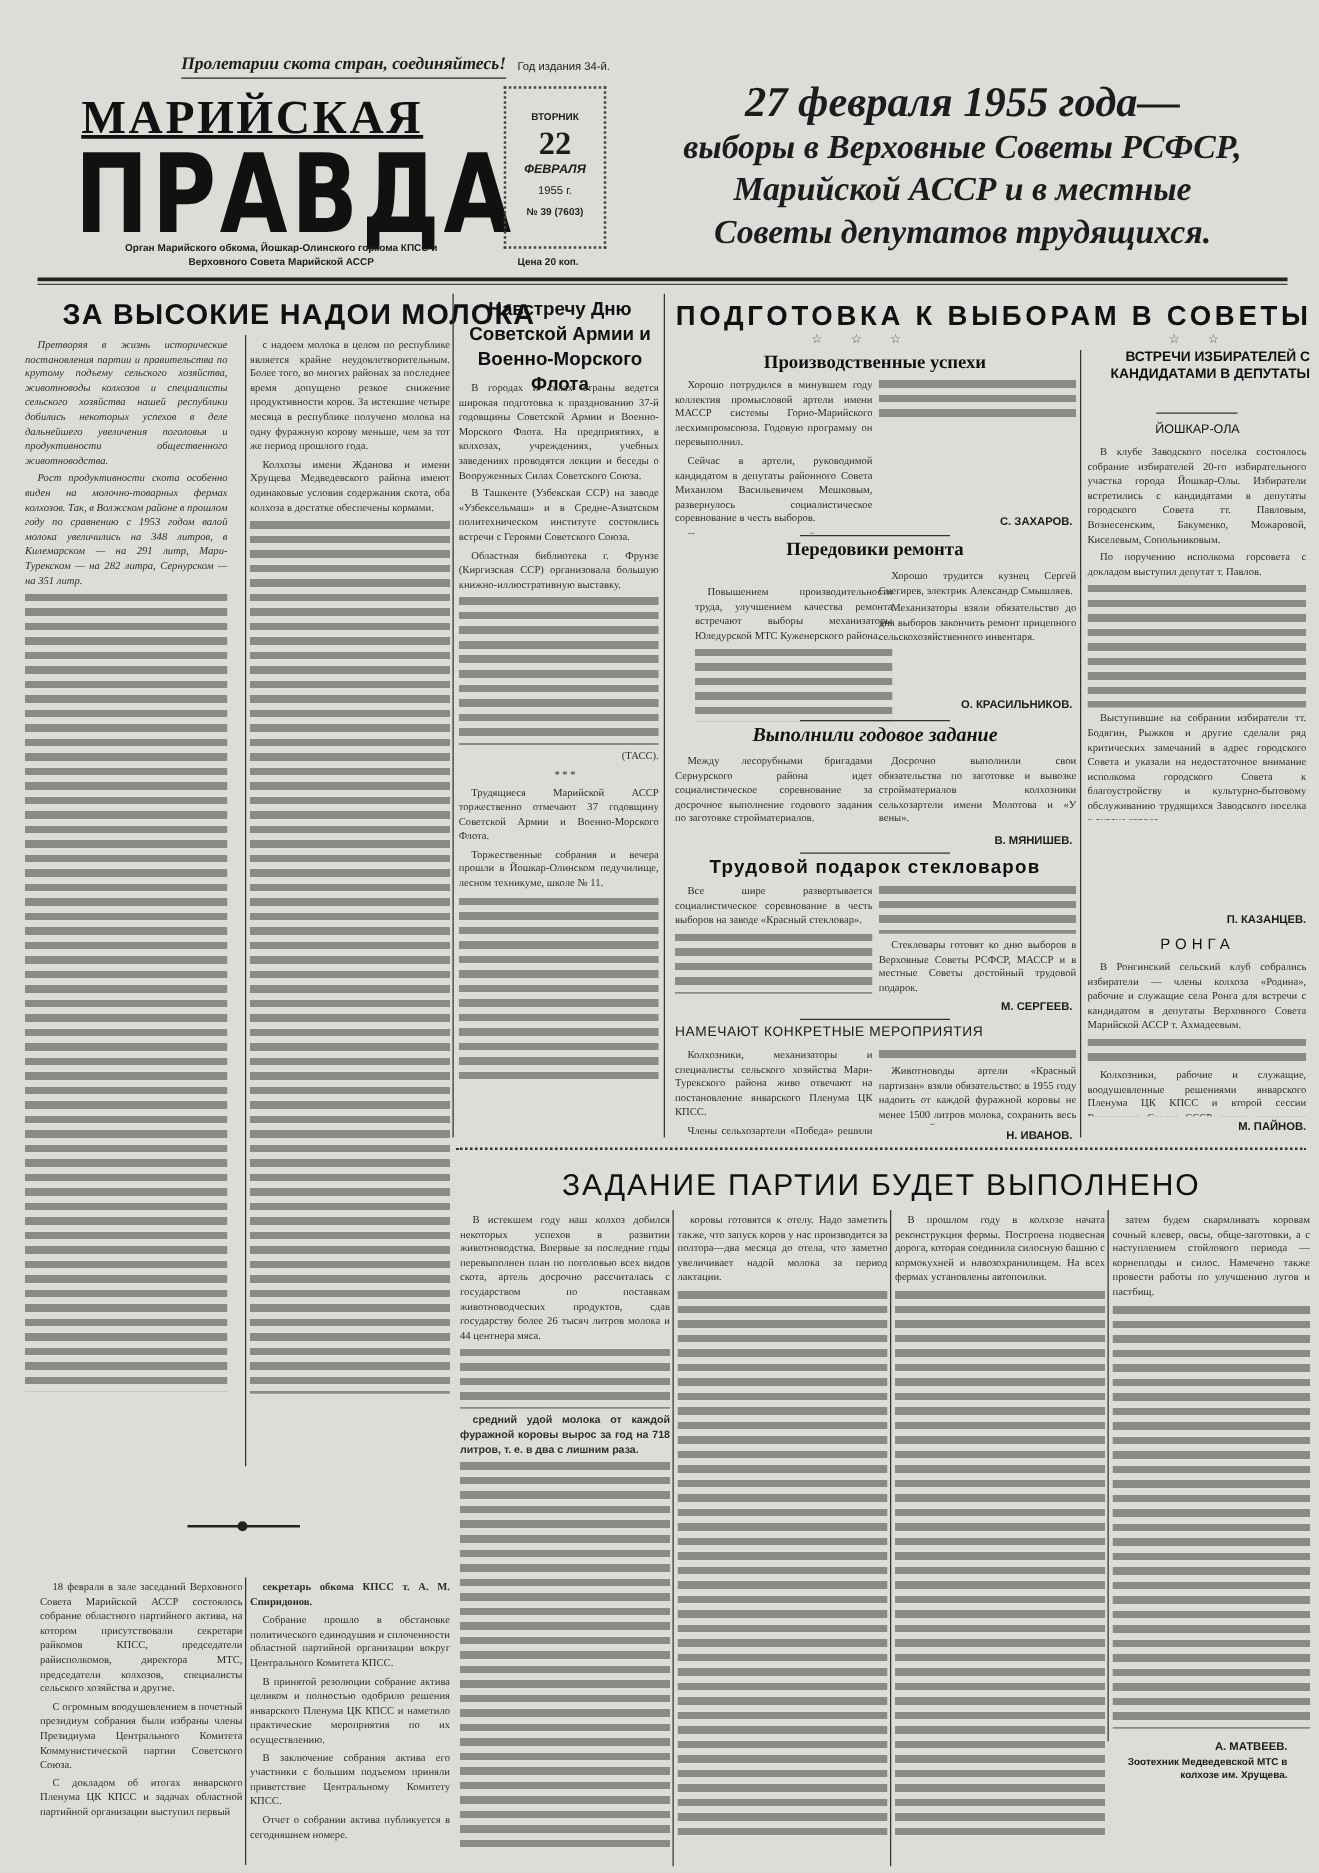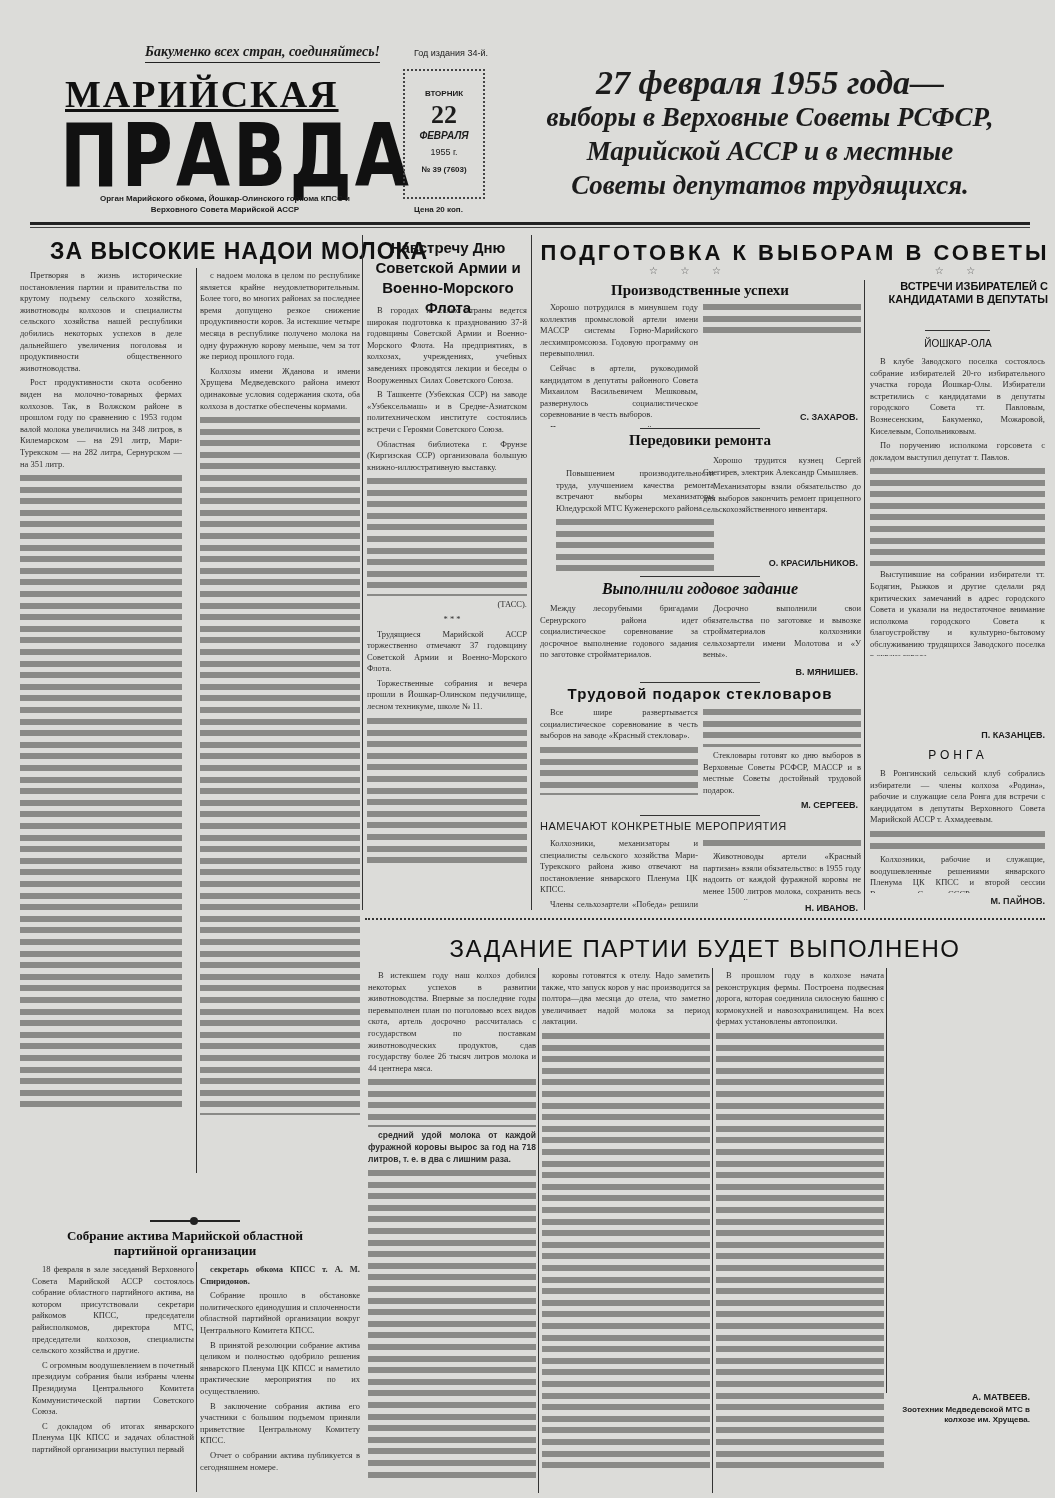--- a/index.html
+++ b/index.html
@@ -28,21 +28,21 @@
   .sig{font-family:"Liberation Sans",sans-serif;font-size:9px;font-weight:bold;text-align:right;}
   .stars{font-size:10px;color:#555;text-align:center;letter-spacing:10px;}
   .sub{font-family:"Liberation Serif",serif;font-weight:bold;text-align:center;color:#111;}
   .txt{color:transparent;background:repeating-linear-gradient(#dcdcd9 0 2px,#8a8a87 2px 8px,#dcdcd9 8px 11.6px);}
 </style>
 </head>
 <body>
 
 <div class="page">
 
-  <div class="abs slogan">Бакуменко всех стран, соединяйтесь!</div>
+  <div class="abs slogan">Пролетарии скота стран, соединяйтесь!</div>
   <div class="abs year">Год издания 34-й.</div>
   <div class="abs mast1">МАРИЙСКАЯ</div>
   <div class="abs mast2">ПРАВДА</div>
   <div class="abs organ">Орган Марийского обкома, Йошкар-Олинского горкома КПСС и Верховного Совета Марийской АССР</div>
 
   <div class="abs datebox">
     <div class="dow">ВТОРНИК</div>
     <div class="day">22</div>
     <div class="mon">ФЕВРАЛЯ</div>
     <div class="yr">1955 г.</div>
@@ -54,21 +54,21 @@
     <div class="l1">27 февраля 1955 года—</div>
     <div>выборы в Верховные Советы РСФСР,</div>
     <div>Марийской АССР и в местные</div>
     <div>Советы депутатов трудящихся.</div>
   </div>
 
   <div class="abs rule" style="top:222px;width:1000px;"></div>
   <div class="abs" style="left:30px;top:227px;width:1000px;height:1px;background:#444;"></div>
 
   <div class="abs h1" style="left:50px;top:238px;font-size:23px;letter-spacing:1px;">ЗА ВЫСОКИЕ НАДОИ МОЛОКА</div>
-  <div class="abs col" style="left:20px;top:270px;width:162px;height:900px;">
+  <div class="abs col" style="left:20px;top:270px;width:162px;height:900px;font-style:italic;">
     <p>Претворяя в жизнь исторические постановления партии и правительства по крутому подъему сельского хозяйства, животноводы колхозов и специалисты сельского хозяйства нашей республики добились некоторых успехов в деле дальнейшего увеличения поголовья и продуктивности общественного животноводства.</p>
     <p>Рост продуктивности скота особенно виден на молочно-товарных фермах колхозов. Так, в Волжском районе в прошлом году по сравнению с 1953 годом валой молока увеличились на 348 литров, в Килемарском — на 291 литр, Мари-Турекском — на 282 литра, Сернурском — на 351 литр.</p>
     <p class="txt" style="height:640px;"></p>
   </div>
   <div class="abs vline" style="left:196px;top:268px;height:905px;"></div>
   <div class="abs col" style="left:200px;top:270px;width:160px;height:900px;">
     <p>с надоем молока в целом по республике является крайне неудовлетворительным. Более того, во многих районах за последнее время допущено резкое снижение продуктивности коров. За истекшие четыре месяца в республике получено молока на одну фуражную корову меньше, чем за тот же период прошлого года.</p>
     <p>Колхозы имени Жданова и имени Хрущева Медведевского района имеют одинаковые условия содержания скота, оба колхоза в достатке обеспечены кормами.</p>
     <p class="txt" style="height:700px;"></p>
   </div>
@@ -181,26 +181,29 @@
   <div class="abs col" style="left:542px;top:970px;width:168px;height:520px;">
     <p>коровы готовятся к отелу. Надо заметить также, что запуск коров у нас производится за полтора—два месяца до отела, что заметно увеличивает надой молока за период лактации.</p>
     <p class="txt" style="height:440px;"></p>
   </div>
   <div class="abs vline" style="left:712px;top:968px;height:525px;"></div>
   <div class="abs col" style="left:716px;top:970px;width:168px;height:520px;">
     <p>В прошлом году в колхозе начата реконструкция фермы. Построена подвесная дорога, которая соединила силосную башню с кормокухней и навозохранилищем. На всех фермах установлены автопоилки.</p>
     <p class="txt" style="height:440px;"></p>
   </div>
   <div class="abs vline" style="left:886px;top:968px;height:425px;"></div>
+  <div class="abs col" style="left:890px;top:970px;width:158px;height:415px;">
+    <p>затем будем скармливать коровам сочный клевер, овсы, обще-заготовки, а с наступлением стойлового периода — корнеплоды и силос. Намечено также провести работы по улучшению лугов и пастбищ.</p>
+    <p class="txt" style="height:340px;"></p>
+  </div>
   <div class="abs sig" style="left:880px;top:1392px;width:150px;">А. МАТВЕЕВ.</div>
   <div class="abs" style="left:880px;top:1405px;width:150px;text-align:right;font-family:'Liberation Sans',sans-serif;font-size:8px;font-weight:bold;line-height:10px;">Зоотехник Медведевской МТС в колхозе им. Хрущева.</div>
 
   <div class="abs" style="left:150px;top:1220px;width:90px;height:2px;background:#222;"></div>
   <div class="abs" style="left:190px;top:1217px;width:8px;height:8px;border-radius:50%;background:#222;"></div>
-  <div class="abs sub" style="left:40px;top:1228px;width:290px;font-size:13px;line-height:15px;">Собрание актива Марийской областной партийной организации</div>
   <div class="abs col" style="left:32px;top:1264px;width:162px;height:225px;">
     <p>18 февраля в зале заседаний Верховного Совета Марийской АССР состоялось собрание областного партийного актива, на котором присутствовали секретари райкомов КПСС, председатели райисполкомов, директора МТС, председатели колхозов, специалисты сельского хозяйства и другие.</p>
     <p>С огромным воодушевлением в почетный президиум собрания были избраны члены Президиума Центрального Комитета Коммунистической партии Советского Союза.</p>
     <p>С докладом об итогах январского Пленума ЦК КПСС и задачах областной партийной организации выступил первый</p>
   </div>
   <div class="abs vline" style="left:196px;top:1262px;height:230px;"></div>
   <div class="abs col" style="left:200px;top:1264px;width:160px;height:225px;">
     <p style="font-weight:bold;">секретарь обкома КПСС т. А. М. Спиридонов.</p>
     <p>Собрание прошло в обстановке политического единодушия и сплоченности областной партийной организации вокруг Центрального Комитета КПСС.</p>
     <p>В принятой резолюции собрание актива целиком и полностью одобрило решения январского Пленума ЦК КПСС и наметило практические мероприятия по их осуществлению.</p>

